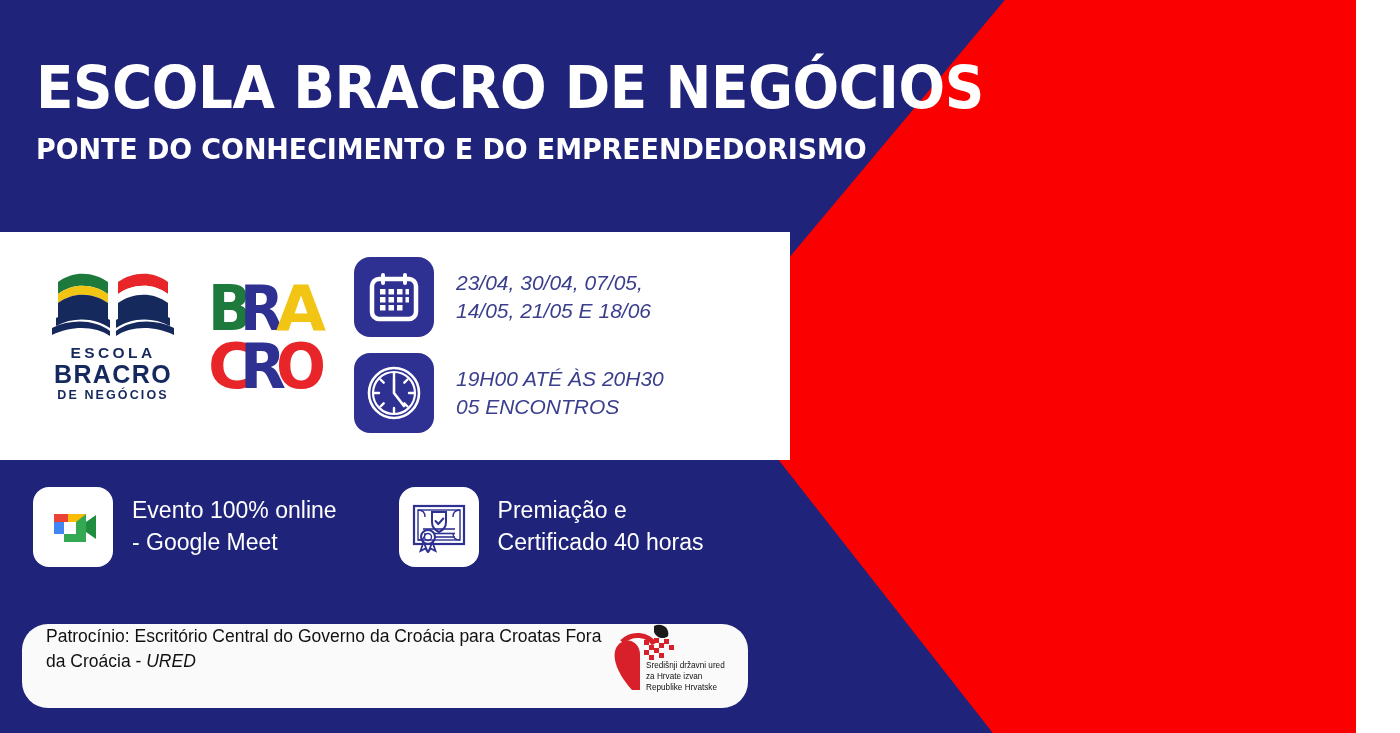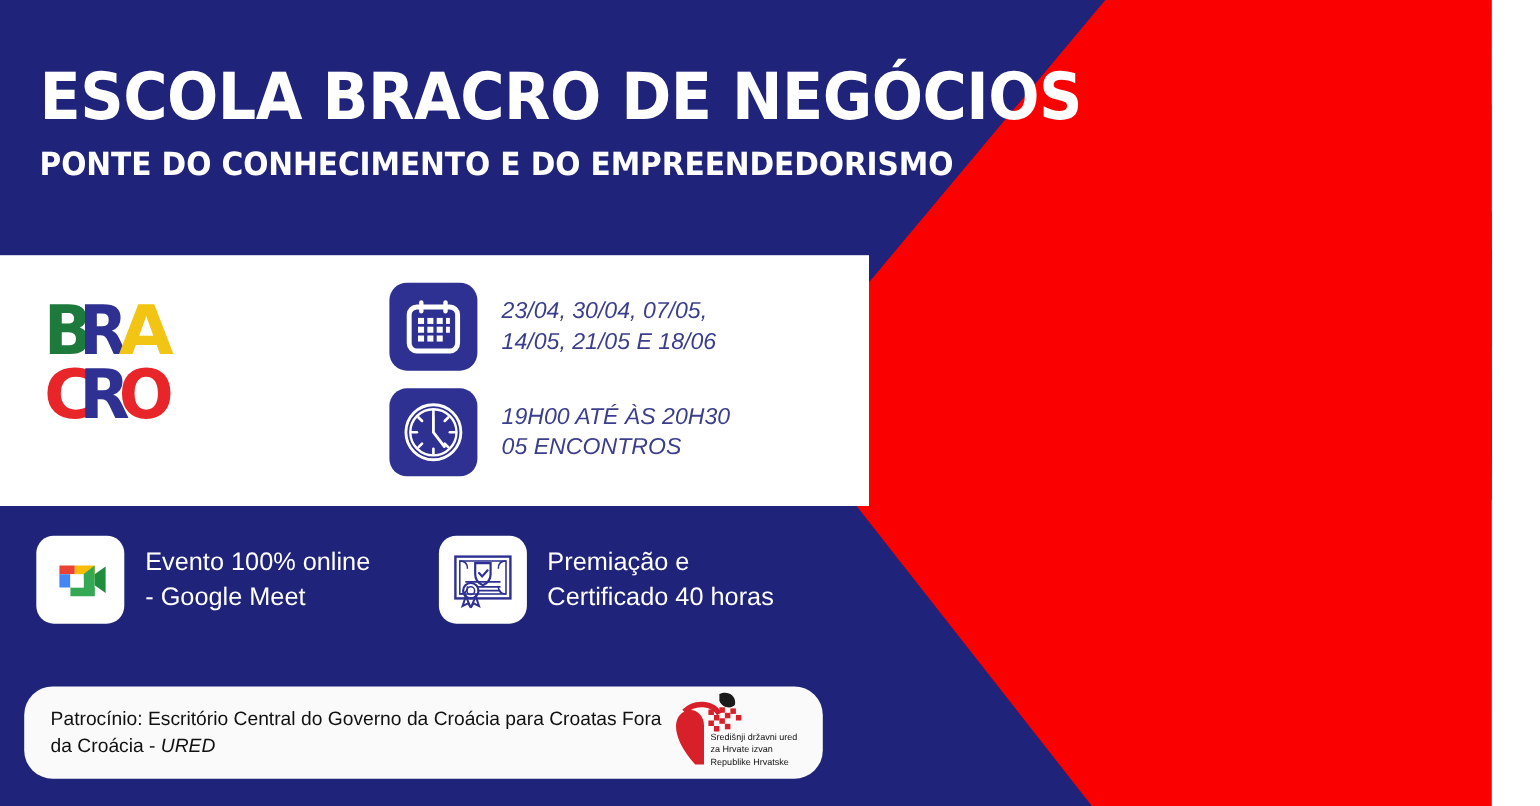--- a/index.html
+++ b/index.html
@@ -181,21 +181,21 @@
   }
 
   
   .sponsor {
     position: absolute;
     left: 22px; top: 624px;
     width: 726px; height: 84px;
     background: #FAFAFA;
     border-radius: 26px;
     display: flex;
-    align-items: center;
+    align-items: flex-start;
     padding: 0 14px 0 24px;
   }
   .sponsor-text {
     flex: 1;
     font-family: "Liberation Sans", sans-serif;
     font-size: 17.5px;
     line-height: 1.45;
     color: #111111;
   }
   .sponsor-text em { font-style: italic; }
@@ -256,20 +256,42 @@
 
   <div class="white-panel"></div>
 
   <div class="header">
     <h1>ESCOLA BRACRO DE NEGÓCIOS</h1>
     <h2>PONTE DO CONHECIMENTO E DO EMPREENDEDORISMO</h2>
   </div>
 
   <div class="logos">
 
+    <div class="logo-bracro-school">
+      <svg class="book-mark" viewBox="0 0 122 70">
+
+        <path d="M6 14 C22 2, 42 4, 56 14 L56 26 C42 16, 22 14, 6 26 Z" fill="#1E7A3C"></path>
+        <path d="M6 26 C22 14, 42 16, 56 26 L56 35 C42 25, 22 23, 6 35 Z" fill="#F2C413"></path>
+        <path d="M6 35 C22 23, 42 25, 56 35 L56 54 C42 44, 22 42, 6 54 Z" fill="#16295C"></path>
+
+        <path d="M116 14 C100 2, 80 4, 66 14 L66 26 C80 16, 100 14, 116 26 Z" fill="#E8262A"></path>
+        <path d="M116 26 C100 14, 80 16, 66 26 L66 35 C80 25, 100 23, 116 35 Z" fill="#FFFFFF"></path>
+        <path d="M116 35 C100 23, 80 25, 66 35 L66 54 C80 44, 100 42, 116 54 Z" fill="#16295C"></path>
+
+        <path d="M4 50 C22 40, 44 42, 58 52 L58 60 C44 50, 22 48, 4 58 Z" fill="#16295C"></path>
+        <path d="M118 50 C100 40, 78 42, 64 52 L64 60 C78 50, 100 48, 118 58 Z" fill="#16295C"></path>
+        <path d="M0 60 C20 50, 44 52, 58 63 L58 68 C44 58, 20 57, 0 67 Z" fill="#16295C"></path>
+        <path d="M122 60 C102 50, 78 52, 64 63 L64 68 C78 58, 102 57, 122 67 Z" fill="#16295C"></path>
+      </svg>
+      <div class="school-name">
+        <div class="l1">ESCOLA</div>
+        <div class="l2">BRACRO</div>
+        <div class="l3">DE NEGÓCIOS</div>
+      </div>
+    </div>
 
     <svg class="wordmark" viewBox="0 0 120 118">
       <g font-family="DejaVu Sans, sans-serif" font-weight="900" font-size="62">
         <text x="-2" y="54" fill="#1E7A3C" textLength="44" lengthAdjust="spacingAndGlyphs">B</text>
         <text x="30" y="54" fill="#2E3192" textLength="44" lengthAdjust="spacingAndGlyphs">R</text>
         <text x="66" y="54" fill="#F2C413" textLength="50" lengthAdjust="spacingAndGlyphs">A</text>
         <text x="-2" y="112" fill="#E8262A" textLength="46" lengthAdjust="spacingAndGlyphs">C</text>
         <text x="30" y="112" fill="#2E3192" textLength="46" lengthAdjust="spacingAndGlyphs">R</text>
         <text x="66" y="112" fill="#E8262A" textLength="50" lengthAdjust="spacingAndGlyphs">O</text>
       </g>

